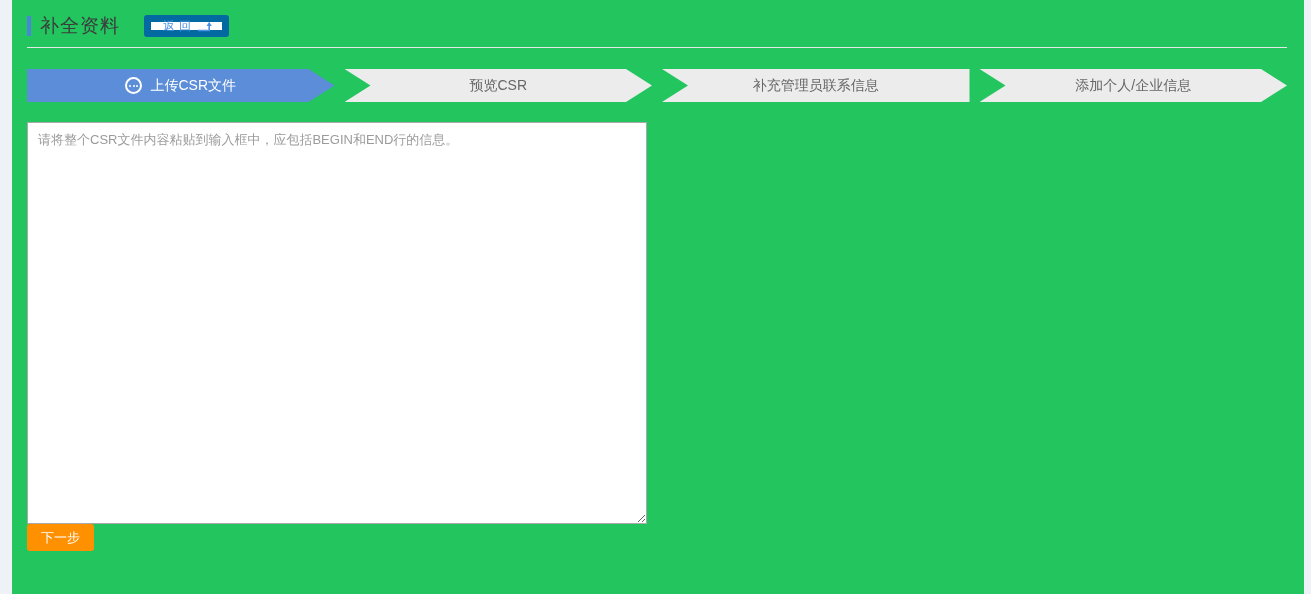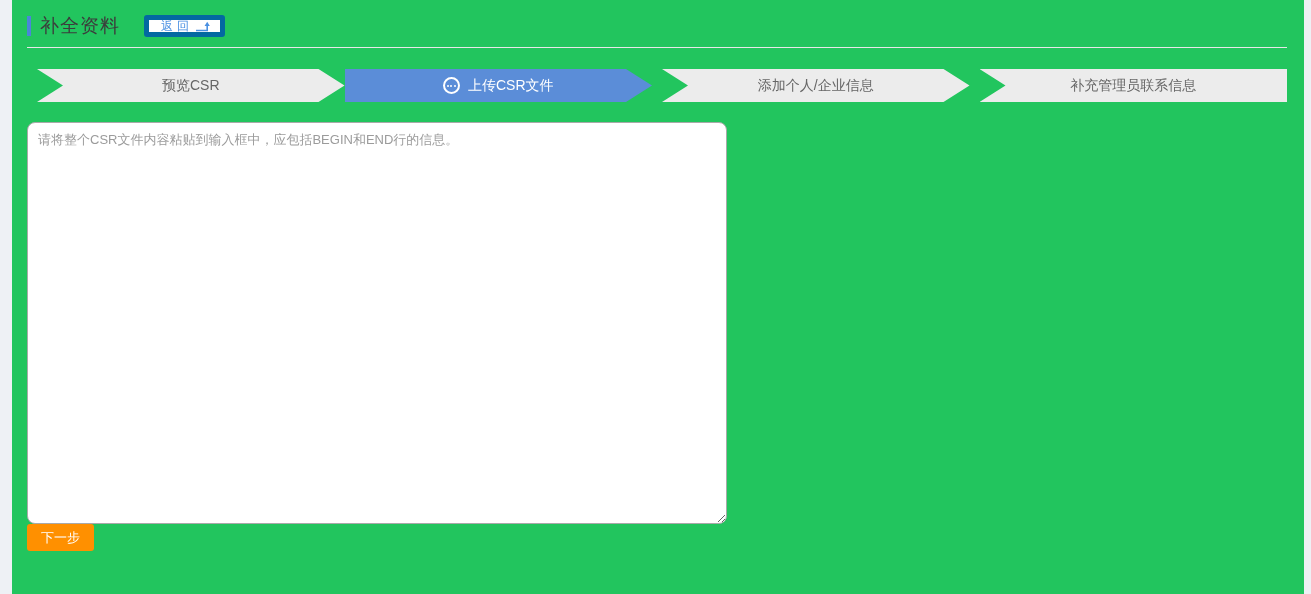--- a/index.html
+++ b/index.html
@@ -16,21 +16,21 @@
     background:#22c55e;
     padding:0 17px 0 15px;
   }
 
   
   .header { display:flex; align-items:center; padding-top:14px; height:38px; }
   .title-accent { width:4px; height:20px; background:#4a86d8; }
   .page-title { font-size:19px; font-weight:400; color:#3c3c3c; margin:0 0 0 9px; letter-spacing:1px; }
   .back-btn {
     margin-left:24px; height:22px; padding:0 9px 0 12px;
-    background:#fff; border:5px solid #0369a1; border-radius:3px;
+    background:#fff; border:7px solid #0369a1; border-radius:3px;
     color:#4a90e2; font-size:12px; letter-spacing:4px;
     display:inline-flex; align-items:center; cursor:pointer;
   }
   .back-btn svg { margin-left:2px; }
   .divider { border:none; border-top:1px solid #e8e8e8; margin:9px 0 0 0; }
 
   
   .steps { display:flex; height:33px; margin-top:21px; }
   .step {
     flex:1; display:flex; align-items:center; justify-content:center;
@@ -44,22 +44,22 @@
   .step-icon {
     width:17px; height:17px; border:2px solid #fff; border-radius:50%;
     display:inline-flex; align-items:center; justify-content:center; gap:1.5px;
     margin-right:8px; flex:none;
   }
   .step-icon i { width:2px; height:2px; border-radius:50%; background:#fff; }
 
   
   .main { display:flex; margin-top:20px; }
   .csr-textarea {
-    width:700px; height:402px; resize:both;
-    border:1px solid #a9a9a9; border-radius:8px;
+    width:620px; height:402px; resize:both;
+    border:1px solid #a9a9a9; border-radius:0;
     padding:8px 10px; font-size:13px; color:#333;
     font-family:"Liberation Sans","DejaVu Sans",sans-serif;
     outline:none;
   }
   .csr-textarea::placeholder { color:#9b9b9b; }
 
   .notes { margin-left:29px; width:505px; padding-top:4px; }
   .notes-heading { font-size:14px; font-weight:bold; color:#1b1b1b; margin:0 0 14px 0; }
   .note-item {
     font-size:13.5px; color:#555; line-height:28px;
@@ -88,36 +88,36 @@
       <svg width="16" height="11" viewBox="0 0 16 11">
         <path d="M1 9.5 H12.2 V4.6" fill="none" stroke="#4a90e2" stroke-width="1.6"></path>
         <path d="M9.6 5 L14.8 5 L12.2 0.8 Z" fill="#4a90e2"></path>
       </svg>
     </button>
   </div>
 
   <hr class="divider">
 
   <div class="steps">
-    <div class="step step--mid">
-      <span>预览CSR</span>
-    </div>
     <div class="step step--first step--active">
       <span class="step-icon">
           <i></i>
           <i></i>
           <i></i>
         </span>
       <span>上传CSR文件</span>
     </div>
     <div class="step step--mid">
-      <span>添加个人/企业信息</span>
+      <span>预览CSR</span>
     </div>
     <div class="step step--last">
       <span>补充管理员联系信息</span>
+    </div>
+    <div class="step step--mid">
+      <span>添加个人/企业信息</span>
     </div>
   </div>
 
   <div class="main">
     <textarea class="csr-textarea" placeholder="请将整个CSR文件内容粘贴到输入框中，应包括BEGIN和END行的信息。" style=""></textarea>
 
   </div>
 
   <div class="actions">
     <button class="btn-orange">下一步</button>

